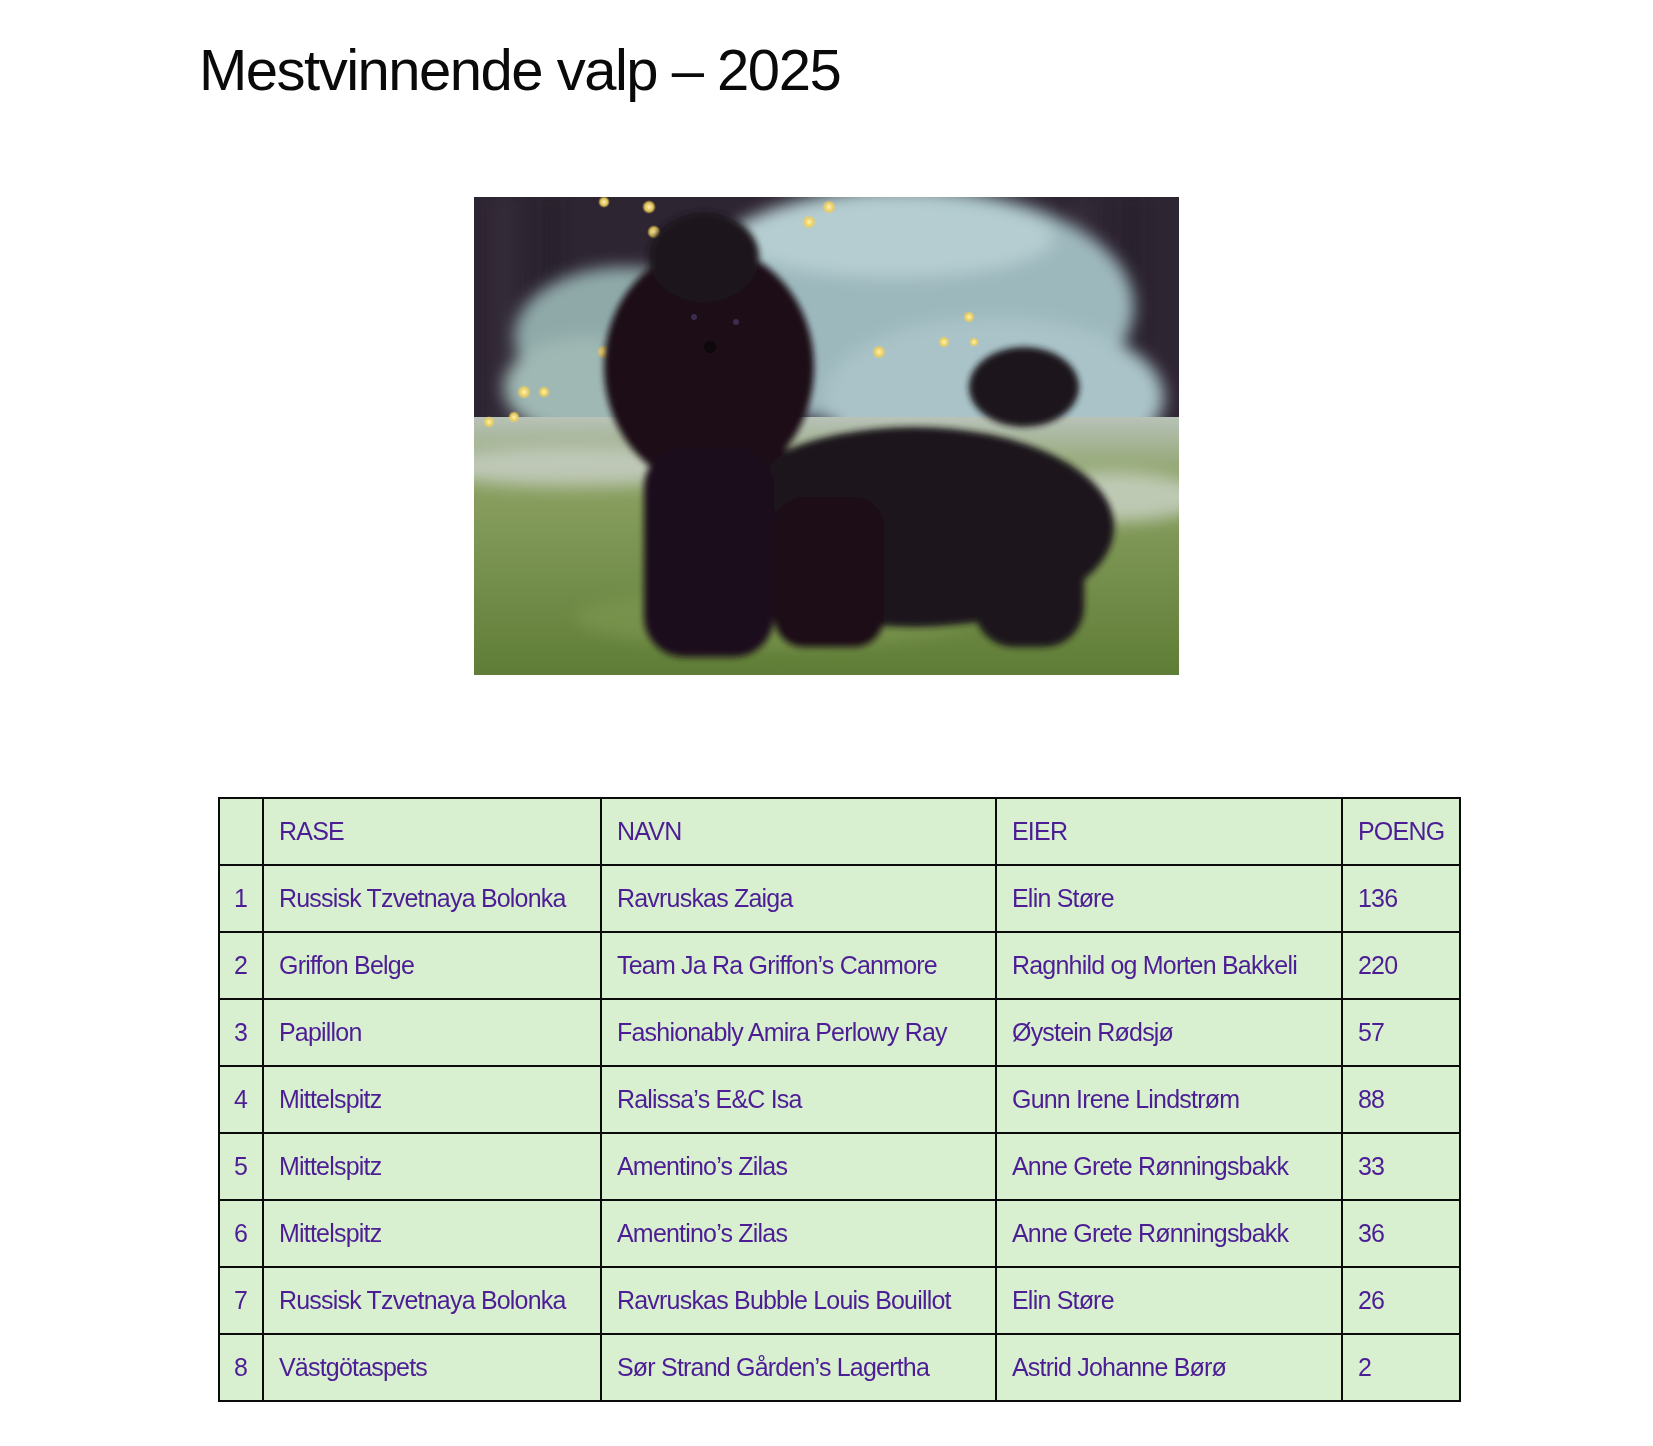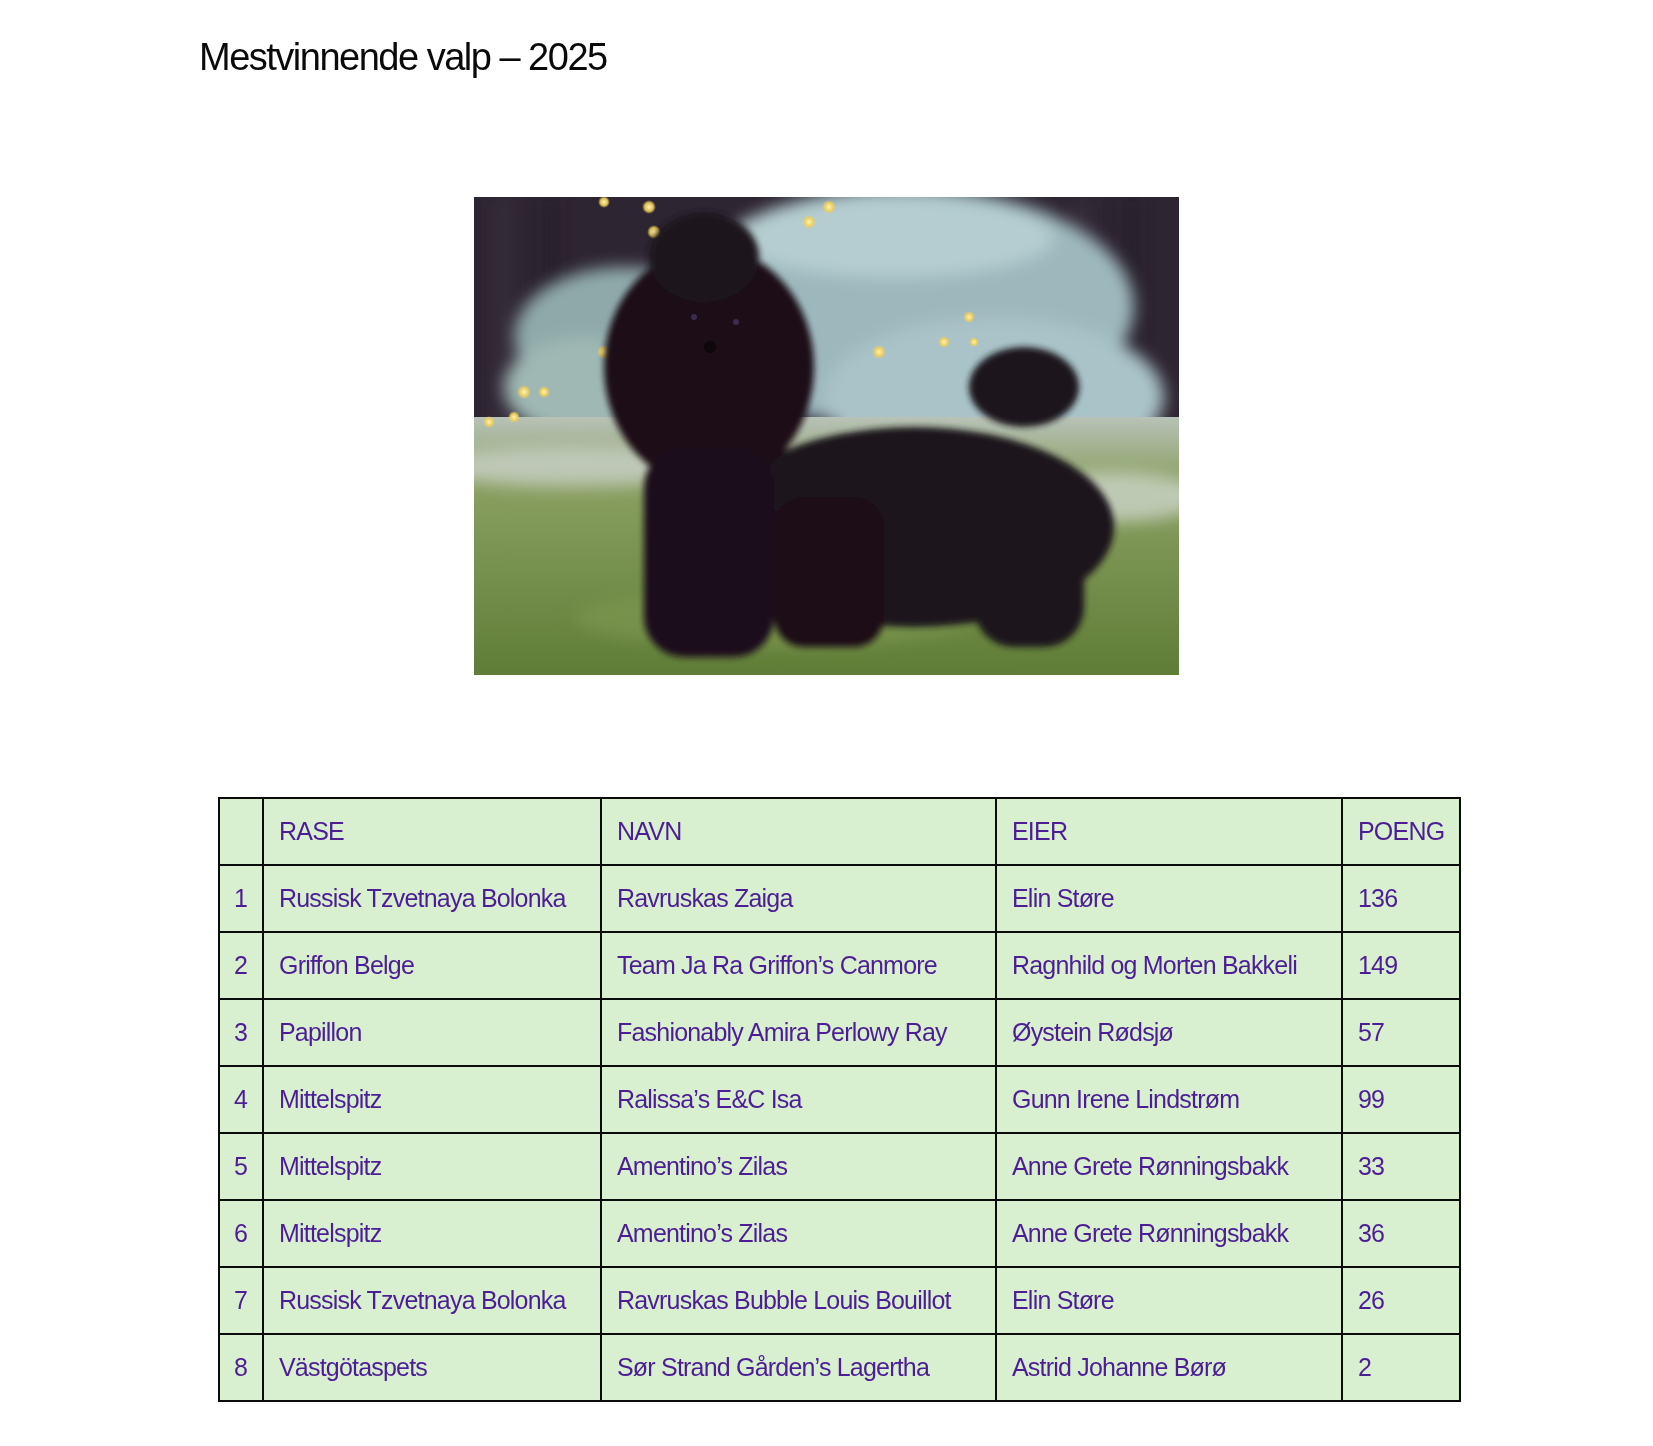--- a/index.html
+++ b/index.html
@@ -1,18 +1,18 @@
 <!DOCTYPE html>
 <html><head>
 <meta charset="utf-8">
 <style>
   html, body { margin: 0; padding: 0; background: #ffffff; }
   body { width: 1653px; height: 1446px; position: relative; overflow: hidden;
          font-family: "Liberation Sans", sans-serif; color: #111; }
-  .title { position: absolute; left: 199px; top: 36px; font-size: 38px; font-weight: normal;
+  .title { position: absolute; left: 199px; top: 36px; font-size: 58px; font-weight: normal;
            letter-spacing: -1.5px; margin: 0; color: #0a0a0a; }
   .photo { position: absolute; left: 474px; top: 197px; width: 705px; height: 478px; overflow: hidden;
            background: #2a2430; }
   .photo svg { display: block; width: 100%; height: 100%; }
   table.results { position: absolute; left: 218px; top: 797px; width: 1241px;
                   border-collapse: collapse; background: #d9f0d0; table-layout: fixed; }
   table.results td, table.results th { border: 2.5px solid #0b0b0b; height: 65px; padding: 0 0 0 15px;
                   font-size: 25px; font-weight: normal; text-align: left; letter-spacing: -0.8px;
                   color: #4c1d95; white-space: nowrap; }
   table.results .c-rank { width: 29px; padding-left: 14px; }
@@ -123,35 +123,35 @@
     <td>Russisk Tzvetnaya Bolonka</td>
     <td>Ravruskas Zaiga</td>
     <td>Elin Støre</td>
     <td>136</td>
   </tr>
   <tr>
     <td class="c-rank">2</td>
     <td>Griffon Belge</td>
     <td>Team Ja Ra Griffon’s Canmore</td>
     <td>Ragnhild og Morten Bakkeli</td>
-    <td>149</td>
+    <td>220</td>
   </tr>
   <tr>
     <td class="c-rank">3</td>
     <td>Papillon</td>
     <td>Fashionably Amira Perlowy Ray</td>
     <td>Øystein Rødsjø</td>
     <td>57</td>
   </tr>
   <tr>
     <td class="c-rank">4</td>
     <td>Mittelspitz</td>
     <td>Ralissa’s E&amp;C Isa</td>
     <td>Gunn Irene Lindstrøm</td>
-    <td>99</td>
+    <td>88</td>
   </tr>
   <tr>
     <td class="c-rank">5</td>
     <td>Mittelspitz</td>
     <td>Amentino’s Zilas</td>
     <td>Anne Grete Rønningsbakk</td>
     <td>33</td>
   </tr>
   <tr>
     <td class="c-rank">6</td>

